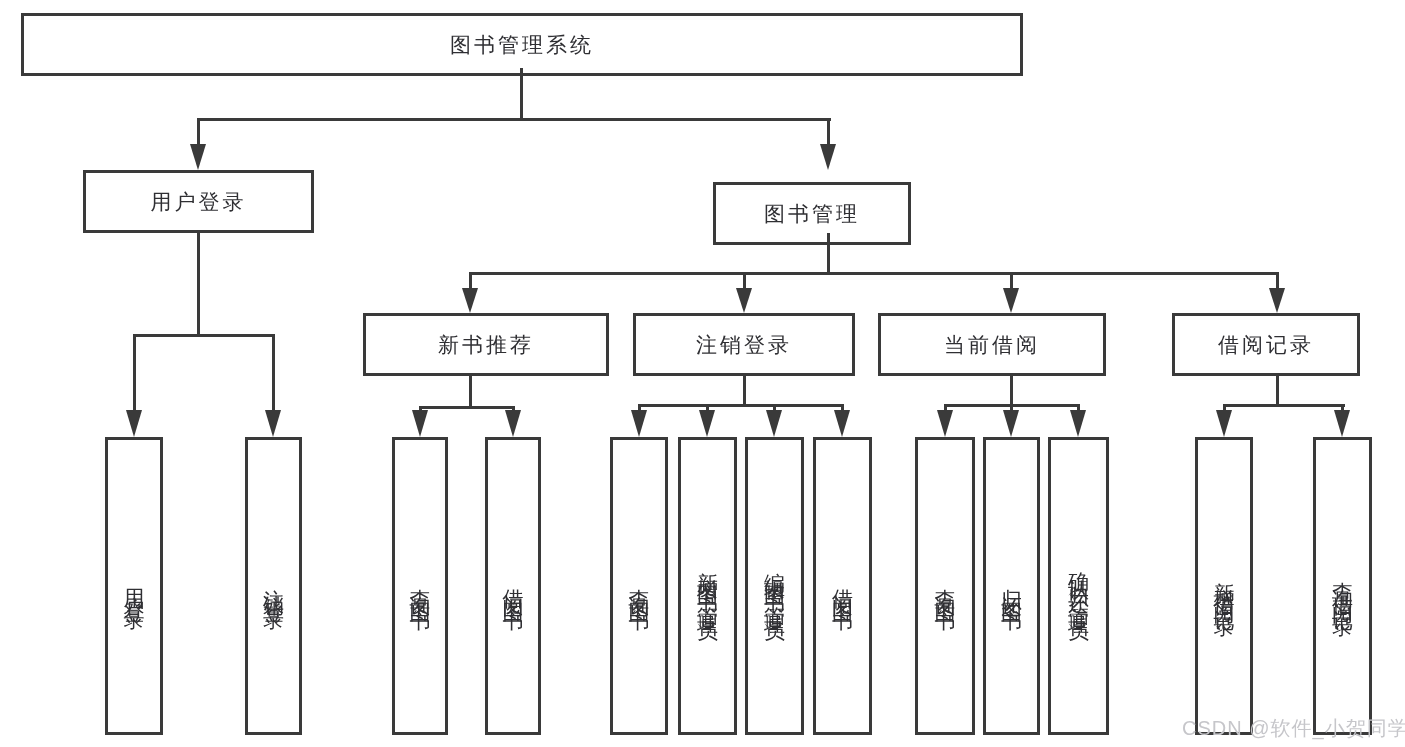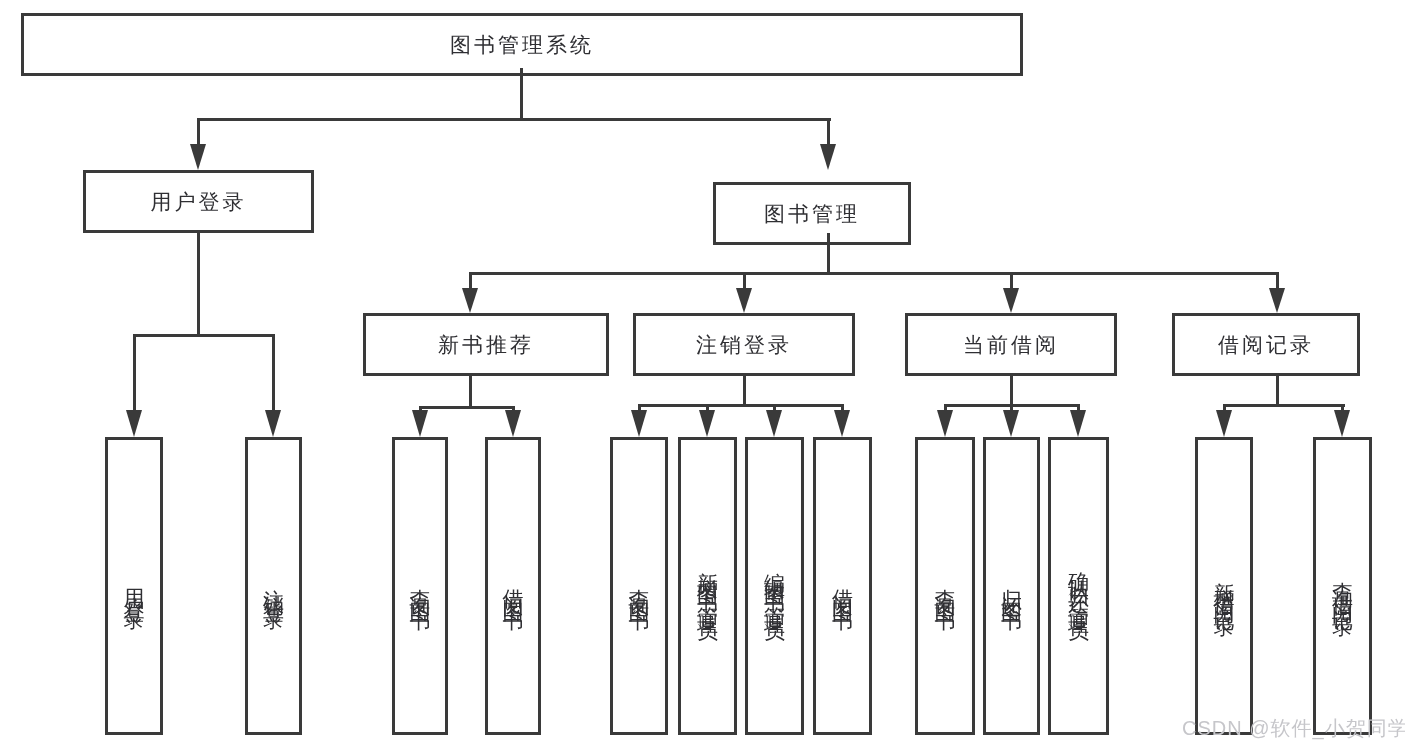--- a/index.html
+++ b/index.html
@@ -68,21 +68,21 @@
   <div class="ah small" style="left:462px;top:288px;"></div>
   <div class="vline" style="left:743px;top:272px;width:3px;height:18px;"></div>
   <div class="ah small" style="left:736px;top:288px;"></div>
   <div class="vline" style="left:1010px;top:272px;width:3px;height:18px;"></div>
   <div class="ah small" style="left:1003px;top:288px;"></div>
   <div class="vline" style="left:1276px;top:272px;width:3px;height:18px;"></div>
   <div class="ah small" style="left:1269px;top:288px;"></div>
 
   <div class="box" style="left:363px;top:313px;width:246px;height:63px;">新书推荐</div>
   <div class="box" style="left:633px;top:313px;width:222px;height:63px;">注销登录</div>
-  <div class="box" style="left:905px;top:313px;width:212px;height:63px;">当前借阅</div>
+  <div class="box" style="left:878px;top:313px;width:228px;height:63px;">当前借阅</div>
   <div class="box" style="left:1172px;top:313px;width:188px;height:63px;">借阅记录</div>
 
   <div class="vline" style="left:469px;top:376px;width:3px;height:32px;"></div>
   <div class="hline" style="left:419px;top:406px;width:96px;height:3px;"></div>
   <div class="vline" style="left:419px;top:406px;width:3px;height:8px;"></div>
   <div class="ah" style="left:412px;top:410px;"></div>
   <div class="vline" style="left:512px;top:406px;width:3px;height:8px;"></div>
   <div class="ah" style="left:505px;top:410px;"></div>
 
   <div class="vline" style="left:743px;top:376px;width:3px;height:30px;"></div>

